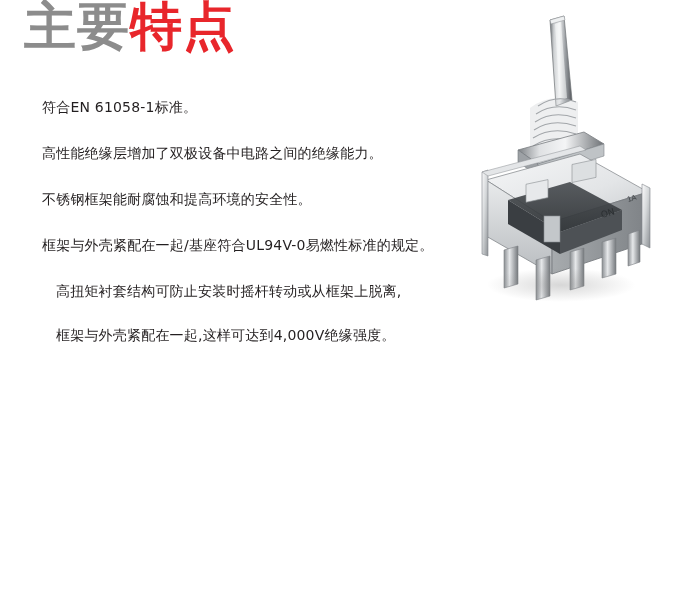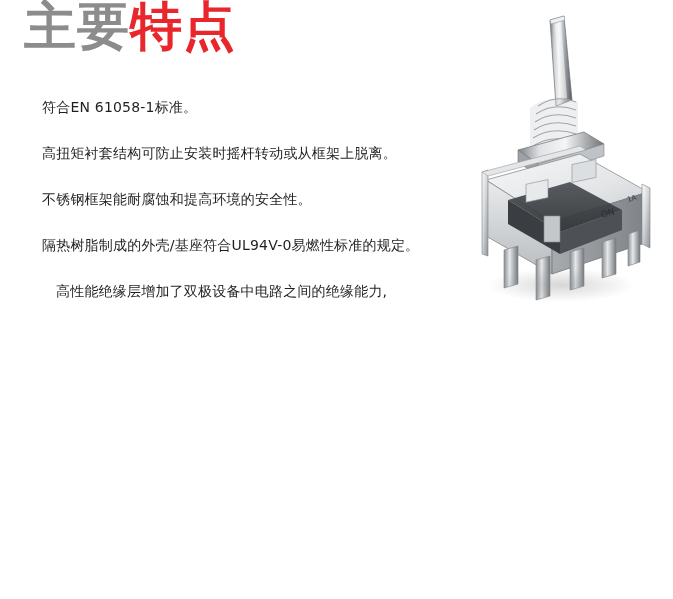--- a/index.html
+++ b/index.html
@@ -176,34 +176,37 @@
 </div>
 <div class="shadow-blob"></div>
 
 <div class="content">
 
   <p class="para">
     <span class="ln">符合EN 61058-1标准。</span>
   </p>
 
   <p class="para">
-    <span class="ln">高扭矩衬套结构可防止安装时摇杆转动或从框架上脱离。</span>
+    <span class="ln">高性能绝缘层增加了双极设备中电路之间的绝缘能力。</span>
   </p>
 
   <p class="para">
     <span class="ln">不锈钢框架能耐腐蚀和提高环境的安全性。</span>
   </p>
 
   <p class="para">
-    <span class="ln">隔热树脂制成的外壳/基座符合UL94V-0易燃性标准的规定。</span>
+    <span class="ln">框架与外壳紧配在一起/基座符合UL94V-0易燃性标准的规定。</span>
   </p>
 
 
   <p class="para two-line">
-    <span class="ln indent">高性能绝缘层增加了双极设备中电路之间的绝缘能力,</span>
+    <span class="ln indent">高扭矩衬套结构可防止安装时摇杆转动或从框架上脱离,</span>
   </p>
 
 
   <p class="para two-line">
   </p>
 
+  <p class="para">
+    <span class="ln indent">框架与外壳紧配在一起,这样可达到4,000V绝缘强度。</span>
+  </p>
 
 </div>
 
 </body></html>

